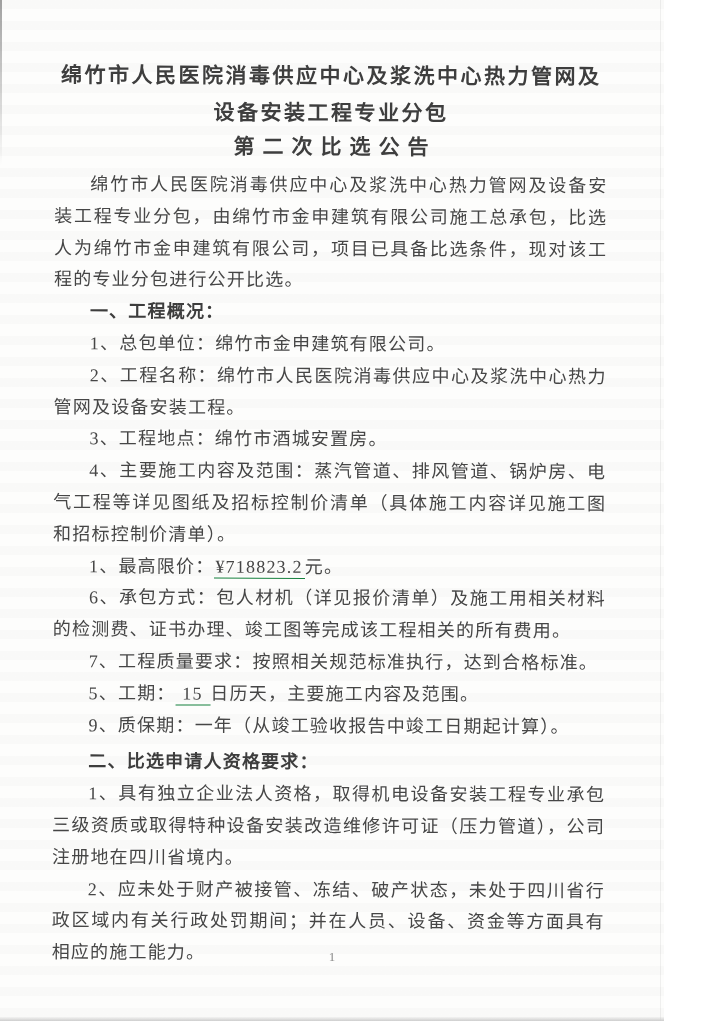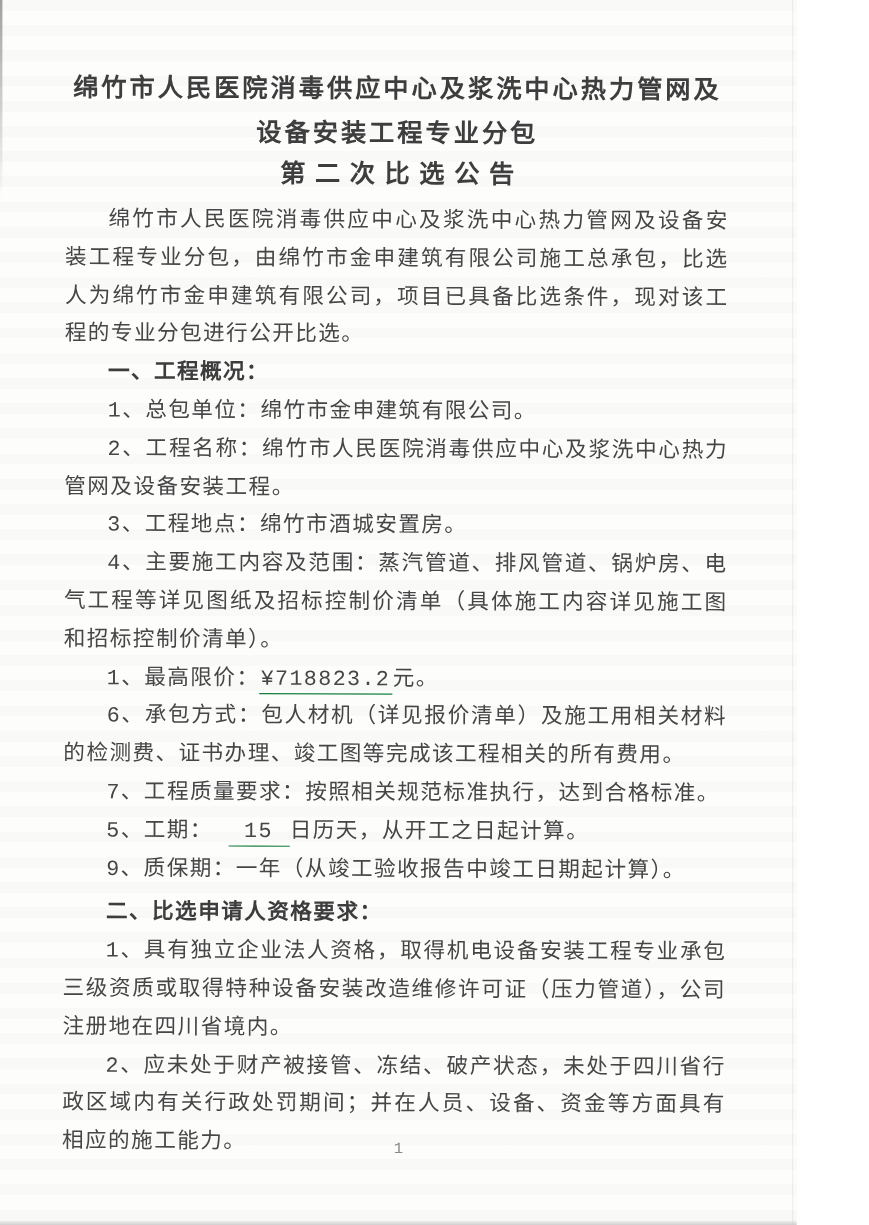--- a/index.html
+++ b/index.html
@@ -1,21 +1,21 @@
 <!DOCTYPE html>
 <html lang="zh-CN"><head>
 <meta charset="utf-8">
 <style>
   html,body{margin:0;padding:0;background:#ffffff;}
   .sheet{
     position:relative;
     width:664px;height:1021px;
     background:#fdfdfc;
     overflow:hidden;
-    font-family:Liberation Mono, monospace;
+    font-family:Liberation Serif, serif;
     color:#464646;
   }
   
   .sheet::before{
     content:"";
     position:absolute;inset:0;
     background:repeating-linear-gradient(180deg,
       rgba(0,0,0,0.016) 0px, rgba(0,0,0,0.016) 9px,
       rgba(0,0,0,0.0) 9px, rgba(0,0,0,0.0) 21px);
     pointer-events:none;
@@ -54,21 +54,21 @@
     text-indent:2em;
     font-weight:normal;
   }
   .bodytext{margin-top:7px;}
   .bodytext h2{font-weight:bold;color:#3d3d3d;}
   .bodytext h2.sec2{margin-top:5px;}
   .u{
     border-bottom:1px solid #15803d;
     padding:0 2px 1px 1px;
   }
-  .pre-space{white-space:pre;margin-left:13px;}
+  .pre-space{white-space:pre;}
   .page-number{
     position:absolute;
     left:0;right:0;bottom:56px;
     text-align:center;
     font-size:13px;
     color:#8a8a8a;
     letter-spacing:0;
   }
   
   .edge-left-mark{
@@ -112,21 +112,21 @@
       <p>3、工程地点：绵竹市酒城安置房。</p>
 
       <p>4、主要施工内容及范围：蒸汽管道、排风管道、锅炉房、电气工程等详见图纸及招标控制价清单（具体施工内容详见施工图和招标控制价清单）。</p>
 
       <p><span>1、最高限价：</span><span class="u">¥718823.2</span><span>元。</span></p>
 
       <p>6、承包方式：包人材机（详见报价清单）及施工用相关材料的检测费、证书办理、竣工图等完成该工程相关的所有费用。</p>
 
       <p>7、工程质量要求：按照相关规范标准执行，达到合格标准。</p>
 
-      <p><span>5、工期：</span><span class="u pre-space"> 15 </span><span>日历天，从开工之日起计算。</span></p>
+      <p><span>5、工期：</span><span class="u pre-space"> 15 </span><span>日历天，主要施工内容及范围。</span></p>
 
       <p>9、质保期：一年（从竣工验收报告中竣工日期起计算）。</p>
 
       <h2 class="sec2">二、比选申请人资格要求：</h2>
 
       <p>1、具有独立企业法人资格，取得机电设备安装工程专业承包三级资质或取得特种设备安装改造维修许可证（压力管道），公司注册地在四川省境内。</p>
 
       <p>2、应未处于财产被接管、冻结、破产状态，未处于四川省行政区域内有关行政处罚期间；并在人员、设备、资金等方面具有相应的施工能力。</p>
 
     </div>

